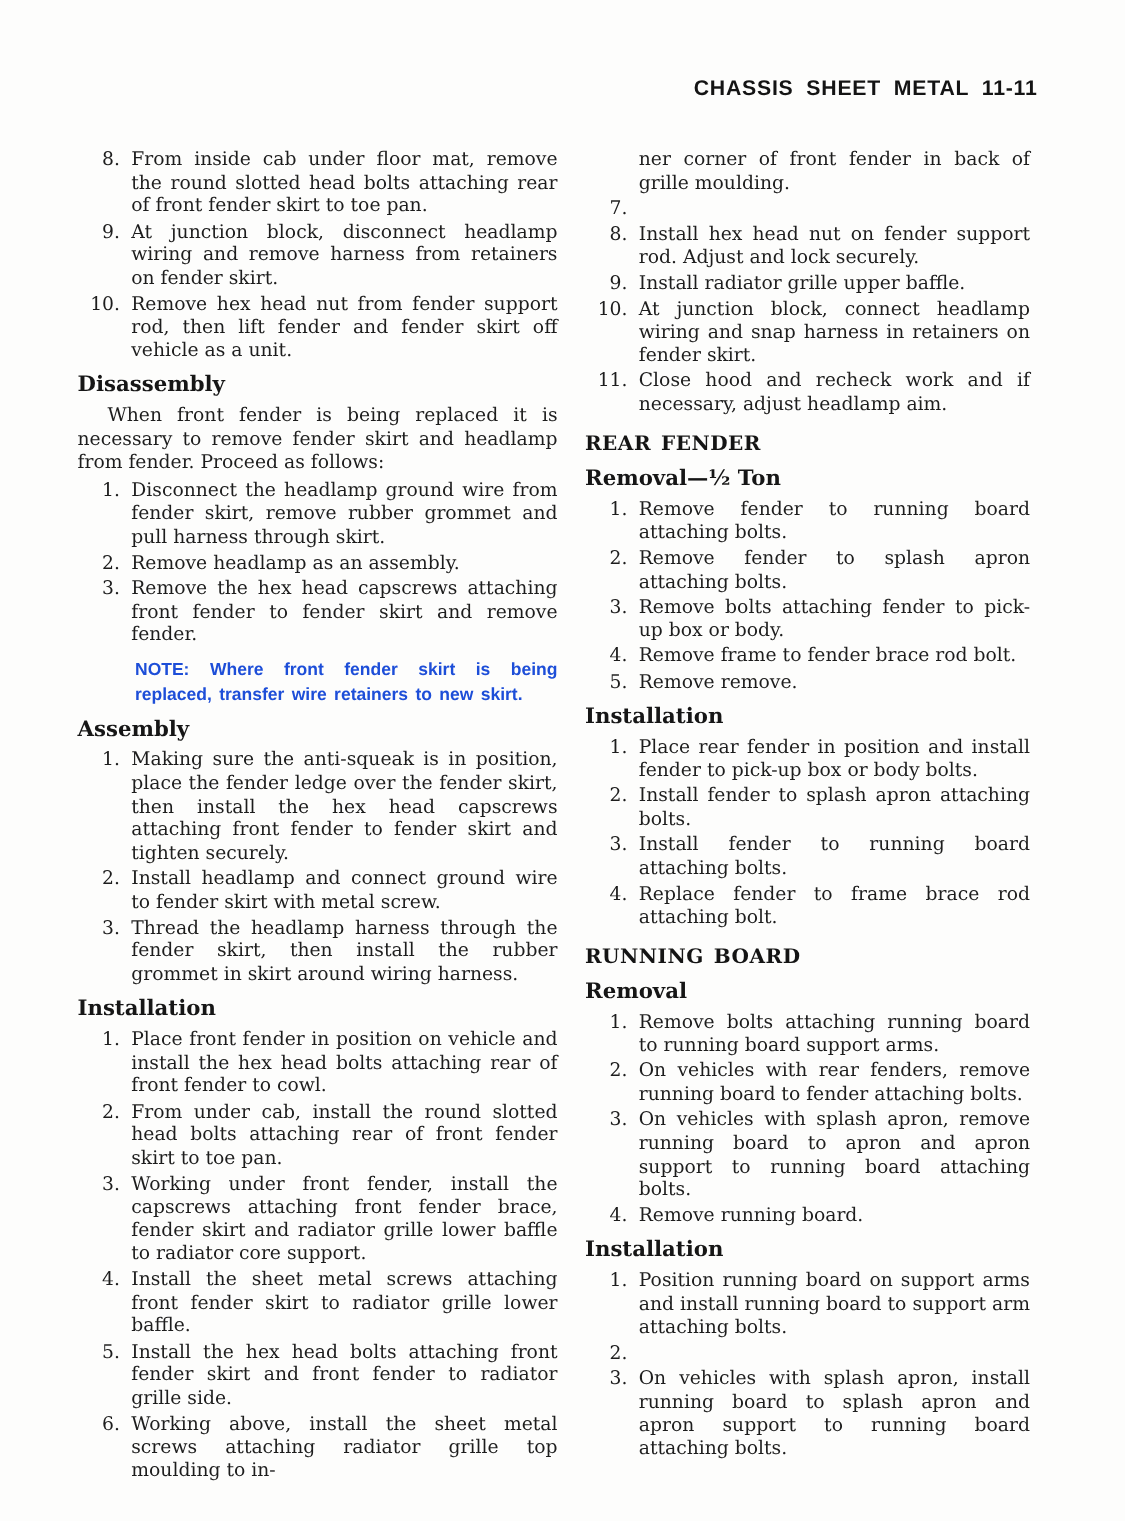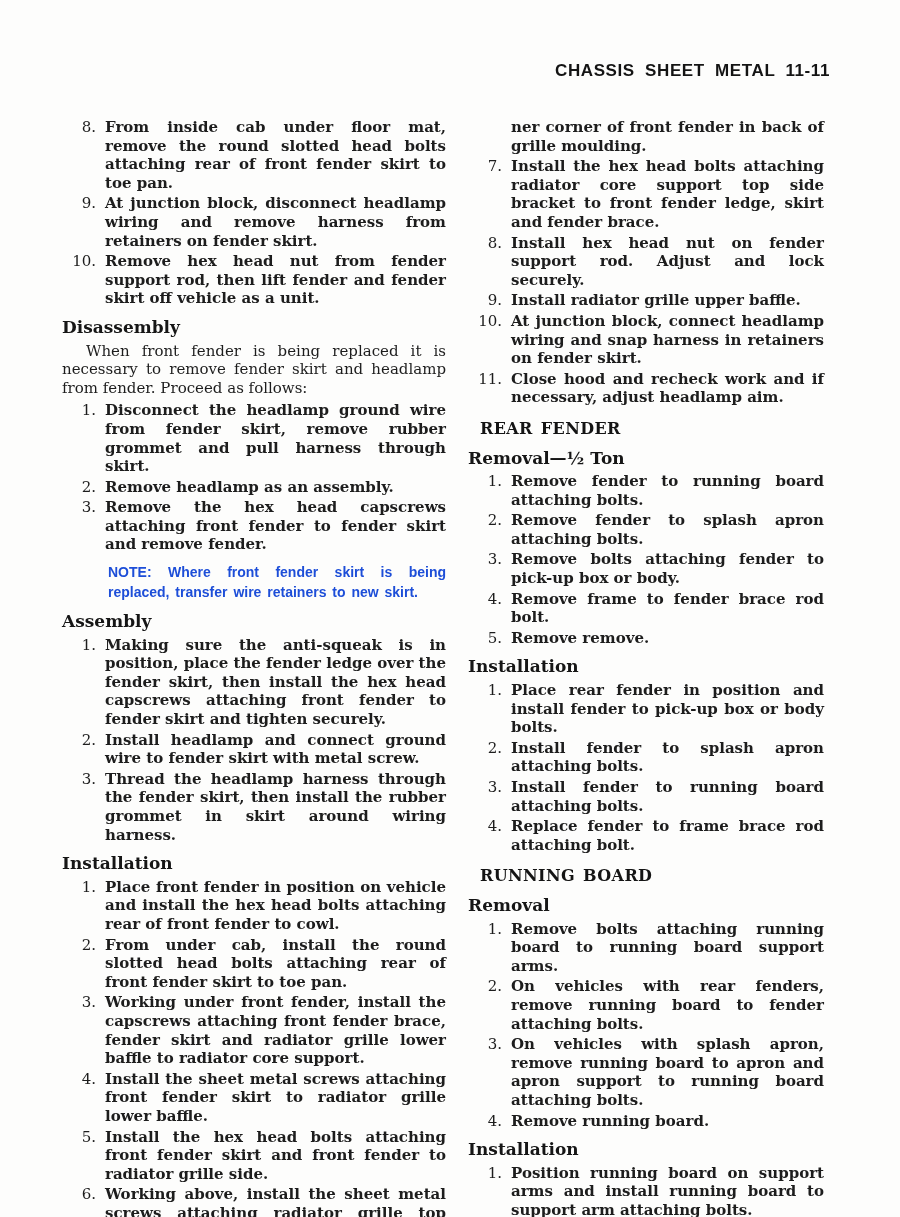--- a/index.html
+++ b/index.html
@@ -44,42 +44,41 @@
   .num {
     flex: 0 0 34px;
     width: 34px;
     text-align: right;
     color: #1d1d1d;
   }
   .txt {
     flex: 1;
     margin-left: 9px;
     text-align: justify;
-    font-weight: bold;
   }
 
   .paragraph {
     text-align: justify;
     text-indent: 24px;
     margin-bottom: 4px;
   }
 
   .heading {
     font-weight: bold;
     font-size: 17px;
     margin: 10px 0 5px 0;
     color: #161616;
   }
 
   .section {
     font-weight: bold;
     font-size: 16px;
     letter-spacing: 0.4px;
     word-spacing: 2px;
-    margin: 13px 0 3px 12px;
+    margin: 13px 0 3px 0;
     color: #141414;
   }
 
   .note {
     font-family: "Liberation Sans", sans-serif;
     font-weight: bold;
     font-size: 14px;
     line-height: 20px;
     margin: 8px 0 6px 46px;
     text-align: justify;
@@ -160,21 +159,20 @@
           <span class="txt">Working above, install the sheet metal screws attaching radiator grille top moulding to in-</span>
         </div>
       </div>
     <div class="col col-right">
         <div class="li">
           <span class="num"></span>
           <span class="txt">ner corner of front fender in back of grille moulding.</span>
         </div>
         <div class="li">
           <span class="num">7.</span>
-          <span class="txt">Install the hex head bolts attaching radiator core support top side bracket to front fender ledge, skirt and fender brace.</span>
         </div>
         <div class="li">
           <span class="num">8.</span>
           <span class="txt">Install hex head nut on fender support rod. Adjust and lock securely.</span>
         </div>
         <div class="li">
           <span class="num">9.</span>
           <span class="txt">Install radiator grille upper baffle.</span>
         </div>
         <div class="li">

